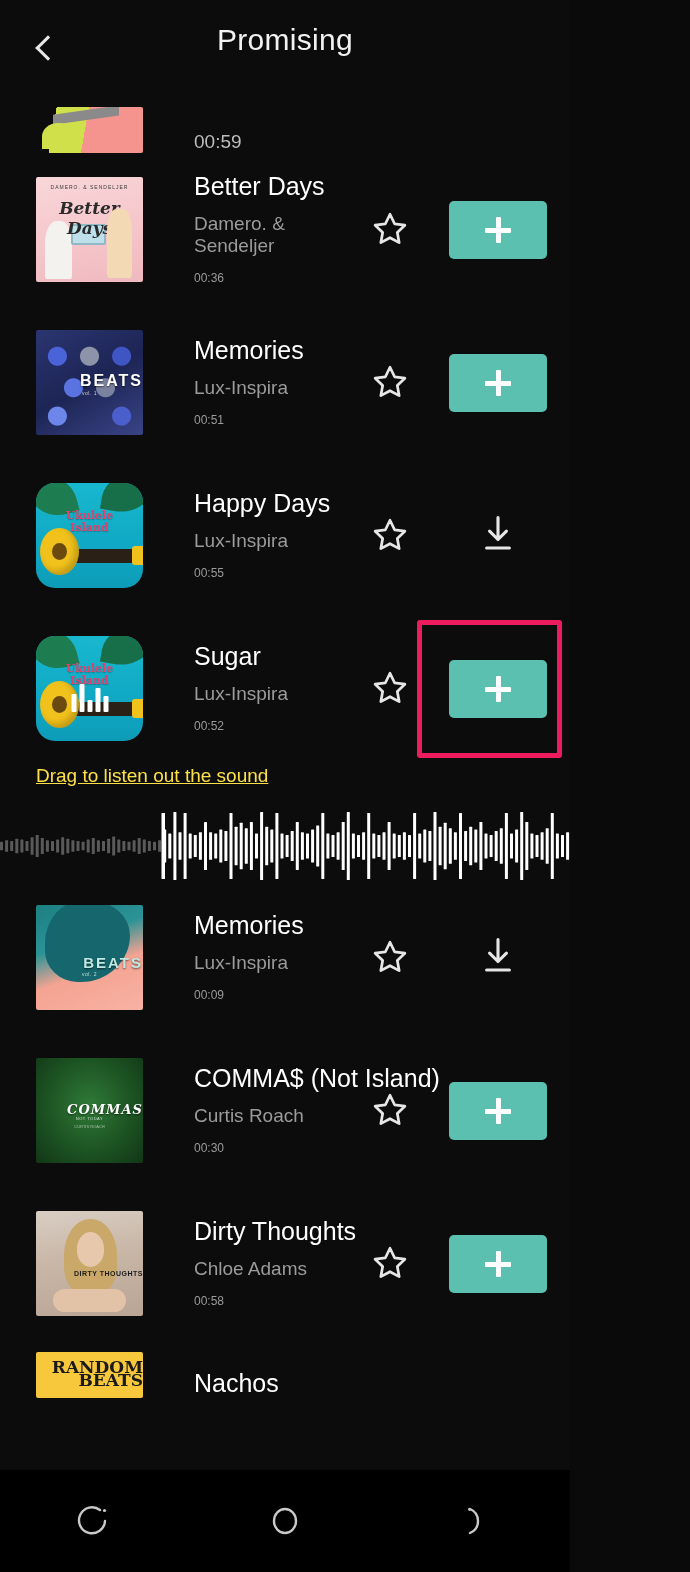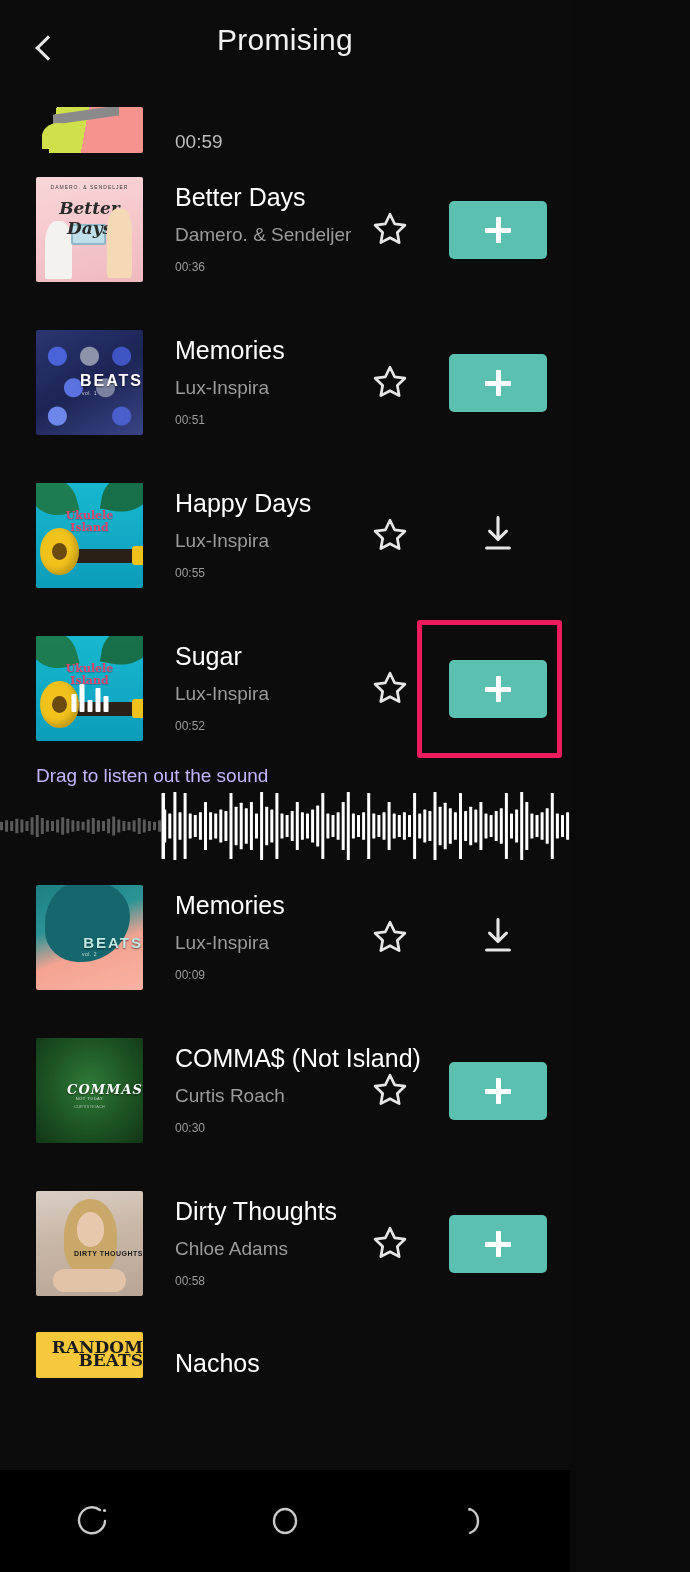--- a/index.html
+++ b/index.html
@@ -75,21 +75,21 @@
       radial-gradient(circle at 80% 25%, #3f55c4 0 9px, transparent 10px),
       radial-gradient(circle at 35% 55%, #5a73e0 0 9px, transparent 10px),
       radial-gradient(circle at 65% 55%, #7b82a0 0 9px, transparent 10px),
       radial-gradient(circle at 20% 82%, #6d86ea 0 9px, transparent 10px),
       radial-gradient(circle at 80% 82%, #4a5fcb 0 9px, transparent 10px),
       linear-gradient(150deg,#2b3570 0%,#1d2555 50%,#3a4486 100%);
   }
   .art-beats-blue .arttxt{ top:40%; font-size:16px; }
   .art-beats-blue .sub{ top:57%; }
 
-  .art-uke { background:linear-gradient(180deg,#18b8cf 0%,#10a8c4 60%,#0d9cb8 100%); }
+  .art-uke { background:linear-gradient(180deg,#18b8cf 0%,#10a8c4 60%,#0d9cb8 100%);border-radius:19px; }
   .art-uke .leaf1{ position:absolute; left:-6%; top:-8%; width:42%; height:40%;
     background:#1d7a4a; border-radius:0 70% 0 70%; transform:rotate(-15deg); opacity:.95;}
   .art-uke .leaf2{ position:absolute; right:-8%; top:-10%; width:45%; height:38%;
     background:#176b41; border-radius:70% 0 70% 0; transform:rotate(10deg); opacity:.95;}
   .art-uke .body{ position:absolute; left:4%; bottom:12%; width:36%; height:45%;
     background:#f2c21c; border-radius:50%; box-shadow:inset -4px -4px 6px rgba(0,0,0,.2);}
   .art-uke .hole{ position:absolute; left:15%; bottom:27%; width:14%; height:16%;
     background:#6b4a10; border-radius:50%;}
   .art-uke .neck{ position:absolute; left:36%; bottom:24%; width:58%; height:13%;
     background:#2a2015; border-radius:2px;}
@@ -130,21 +130,21 @@
   .art-neon .dot{ position:absolute; left:6%; bottom:8%; width:30%; height:58%;
      background:#cfe04a; border-radius:50% 50% 0 0; }
   .art-neon .band{ position:absolute; left:16%; top:6%; width:62%; height:22%;
      background:#8a8a8a; transform:skewY(-8deg); }
 
   
   .eq { position:absolute; left:50%; top:44%; transform:translateX(-50%);
         display:flex; align-items:flex-end; gap:3px; height:30px; }
   .eq i { display:block; width:5px; background:#fff; border-radius:1px; }
 
-  .meta { flex:1 1 auto; padding-left:32px; min-width:0; }
+  .meta { flex:1 1 auto; padding-left:51px; min-width:0; }
   .t-title { font-size:25px; color:#fff; font-weight:400; line-height:30px; white-space:nowrap; }
   .t-artist { font-size:19px; color:#9b9b9b; margin-top:12px; line-height:22px; }
   .t-dur { font-size:12px; color:#9b9b9b; margin-top:10px; line-height:22px; }
   .partial .t-dur{ margin-top:0; font-size:19px; color:#bdbdbd; }
 
   .star { flex:0 0 70px; display:flex; align-items:center; justify-content:center; cursor:pointer; }
   .action { flex:0 0 145px; display:flex; align-items:center; justify-content:center; position:relative; }
 
   .add-btn {
     width:98px; height:58px; background:#5bc0b0; border-radius:5px;
@@ -158,21 +158,21 @@
   .dl { width:44px; height:44px; cursor:pointer; }
 
   
   .hl-box {
     position:absolute; border:5px solid #ec1c5e; border-radius:3px;
     pointer-events:none;
   }
 
   
   .wave-sec { padding:0 0 0 36px; }
-  .wave-hint { font-size:19px; color:#c4b5fd; margin-bottom:4px; }
+  .wave-hint { font-size:19px; color:#fde047; margin-bottom:24px;text-decoration:underline; }
   .wave-wrap { position:relative; height:70px; margin-left:-36px; width:690px; }
   .wave-wrap svg { display:block; }
 
   
   .navbar {
     position:absolute; left:0; right:0; bottom:0; height:102px;
     background:#000; display:flex; align-items:center; justify-content:space-around;
   }
   .nav-ico { width:70px; height:70px; display:flex; align-items:center; justify-content:center; cursor:pointer; }
 </style>

